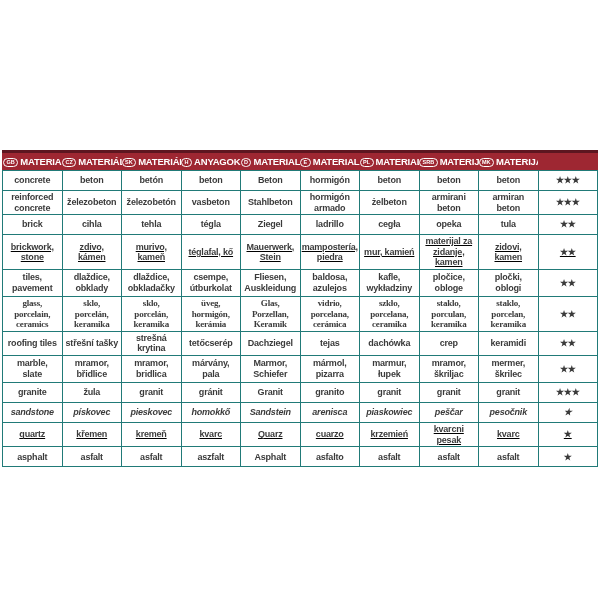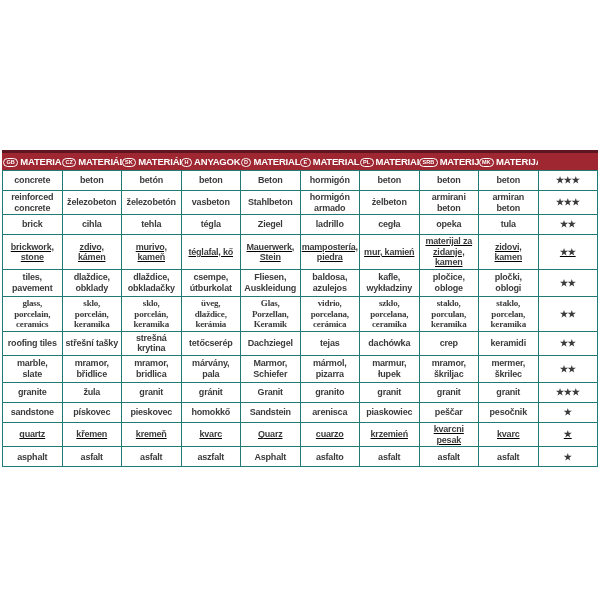--- a/index.html
+++ b/index.html
@@ -183,21 +183,21 @@
             <td>glass,
 porcelain,
 ceramics</td>
             <td>sklo,
 porcelán,
 keramika</td>
             <td>sklo,
 porcelán,
 keramika</td>
             <td>üveg,
-dlaždice,
+hormigón,
 kerámia</td>
             <td>Glas,
 Porzellan,
 Keramik</td>
             <td>vidrio,
 porcelana,
 cerámica</td>
             <td>szkło,
 porcelana,
 ceramika</td>
@@ -247,21 +247,21 @@
             <td>žula</td>
             <td>granit</td>
             <td>gránit</td>
             <td>Granit</td>
             <td>granito</td>
             <td>granit</td>
             <td>granit</td>
             <td>granit</td>
             <td class="stars-cell">★★★</td>
           </tr>
-          <tr style="height: 20px;">
+          <tr style="height: 20px; font-style: italic;">
             <td>sandstone</td>
             <td>pískovec</td>
             <td>pieskovec</td>
             <td>homokkő</td>
             <td>Sandstein</td>
             <td>arenisca</td>
             <td>piaskowiec</td>
             <td>peščar</td>
             <td>pesočnik</td>
             <td class="stars-cell">★</td>

